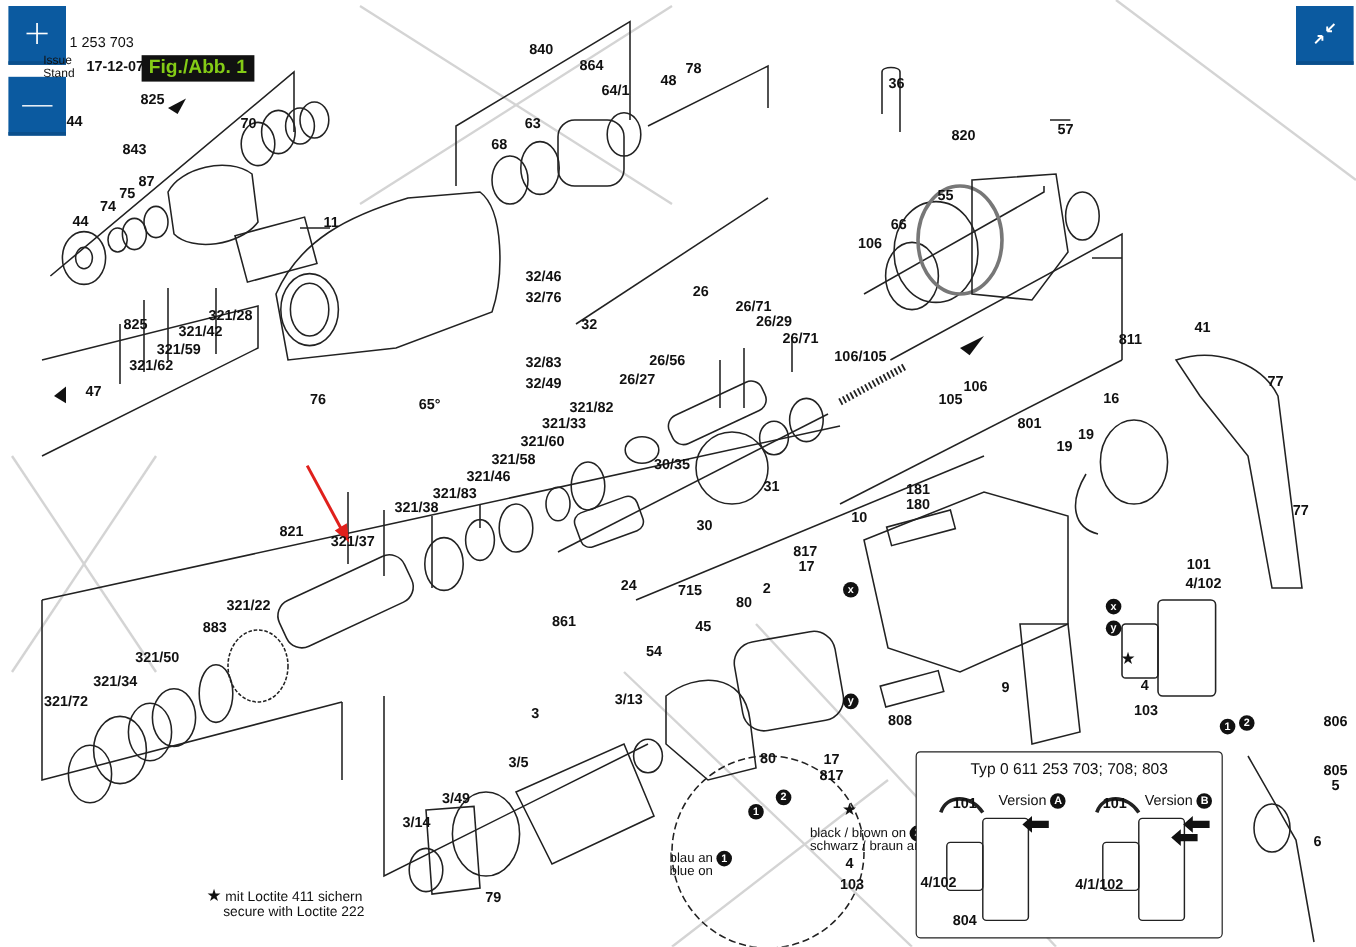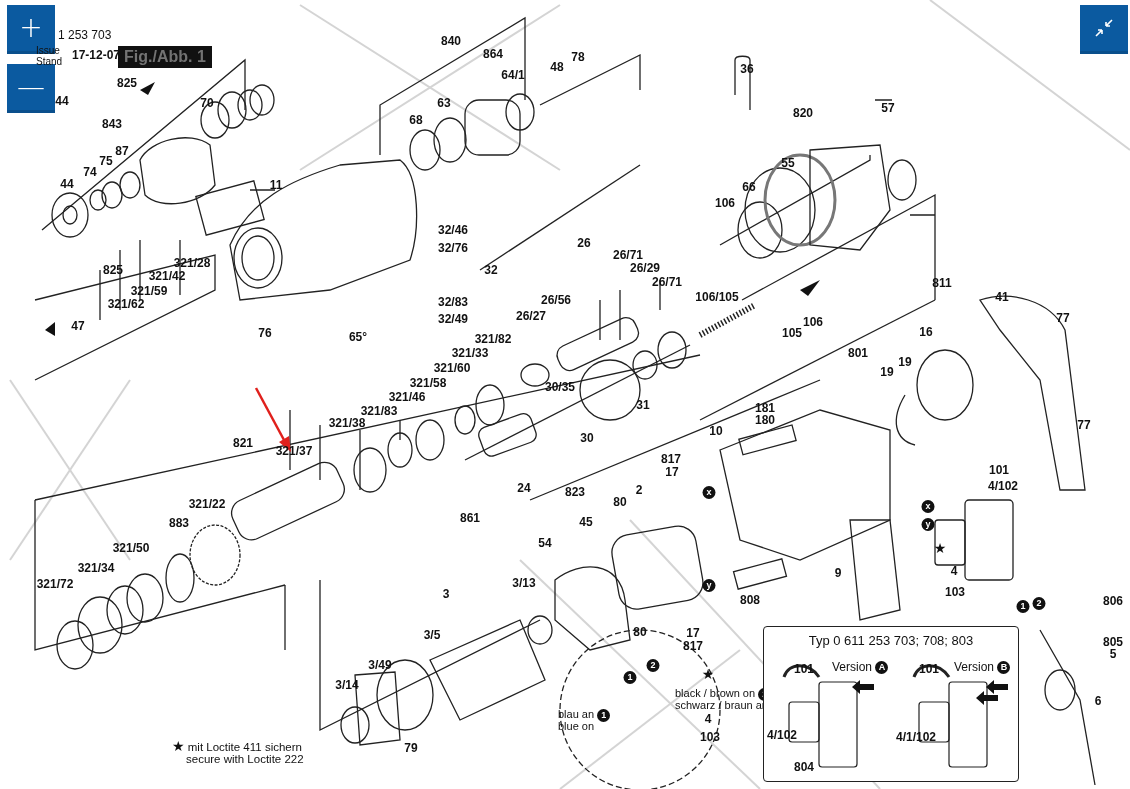--- a/index.html
+++ b/index.html
@@ -8,21 +8,21 @@
   #stage { position:absolute; left:0; top:0; width:1130px; height:789px; }
   svg.diagram { position:absolute; left:0; top:0; width:1130px; height:789px; }
   .lbl { position:absolute; font-weight:bold; font-size:12px; line-height:12px;
          white-space:nowrap; color:#111; transform:translate(-50%,-50%); }
   .zoom-btn { position:absolute; width:48px; height:46px; background:#0b5aa0;
               border-bottom:3px solid #0a4f8c; cursor:pointer; display:flex;
               align-items:center; justify-content:center; color:#fff; }
   .zoom-btn span { font-size:28px; line-height:28px; font-weight:200;
                    font-family:"DejaVu Sans", sans-serif; }
   .hdr { position:absolute; font-size:11px; line-height:11px; }
-  .fig-title { position:absolute; left:118px; top:46px; background:#111; color:#737373;
+  .fig-title { position:absolute; left:118px; top:46px; background:#111; color:#84cc16;
                font-weight:bold; font-size:16px; padding:2px 6px; line-height:18px; }
   .notes { position:absolute; left:36px; top:716px; font-size:11.5px; line-height:11.5px; }
   .notes div { white-space:nowrap; }
   .loctite { position:absolute; left:172px; top:740px; font-size:11.5px; line-height:12px; }
   .inset-box { position:absolute; left:763px; top:626px; width:254px; height:154px;
                border:1.5px solid #222; border-radius:4px; background:#fff; }
   .inset-title { position:absolute; left:0; right:0; top:6px; text-align:center;
                  font-size:13px; }
   .detail-txt { position:absolute; font-size:11px; line-height:11px; white-space:nowrap; }
   .badge { display:inline-block; width:13px; height:13px; border-radius:50%;
@@ -234,21 +234,21 @@
       <div class="lbl" style="left: 379px; top: 411px;">321/83</div>
       <div class="lbl" style="left: 347px; top: 423px;">321/38</div>
       <div class="lbl" style="left: 243px; top: 443px;">821</div>
       <div class="lbl" style="left: 294px; top: 451px;">321/37</div>
       <div class="lbl" style="left: 207px; top: 504px;">321/22</div>
       <div class="lbl" style="left: 173px; top: 523px; padding-left: 12px;">883</div>
       <div class="lbl" style="left: 131px; top: 548px;">321/50</div>
       <div class="lbl" style="left: 96px; top: 568px;">321/34</div>
       <div class="lbl" style="left: 55px; top: 584px;">321/72</div>
       <div class="lbl" style="left: 524px; top: 488px;">24</div>
-      <div class="lbl" style="left: 575px; top: 492px;">823</div>
+      <div class="lbl" style="left: 575px; top: 492px;">715</div>
       <div class="lbl" style="left: 470px; top: 518px;">861</div>
       <div class="lbl" style="left: 545px; top: 543px;">54</div>
       <div class="lbl" style="left: 524px; top: 583px;">3/13</div>
       <div class="lbl" style="left: 446px; top: 594px;">3</div>
       <div class="lbl" style="left: 432px; top: 635px;">3/5</div>
       <div class="lbl" style="left: 380px; top: 665px;">3/49</div>
       <div class="lbl" style="left: 347px; top: 685px;">3/14</div>
       <div class="lbl" style="left: 411px; top: 748px;">79</div>
       <div class="lbl" style="left: 586px; top: 522px;">45</div>
       <div class="lbl" style="left: 620px; top: 502px;">80</div>
@@ -261,21 +261,21 @@
       <div class="lbl" style="left: 716px; top: 431px;">10</div>
       <div class="lbl" style="left: 765px; top: 408px;">181</div>
       <div class="lbl" style="left: 765px; top: 420px;">180</div>
       <div class="lbl" style="left: 750px; top: 600px;">808</div>
       <div class="lbl" style="left: 838px; top: 573px;">9</div>
       <div class="lbl" style="left: 858px; top: 353px;">801</div>
       <div class="lbl" style="left: 942px; top: 283px;">811</div>
       <div class="lbl" style="left: 926px; top: 332px;">16</div>
       <div class="lbl" style="left: 887px; top: 372px;">19</div>
       <div class="lbl" style="left: 905px; top: 362px;">19</div>
-      <div class="lbl" style="left: 1002px; top: 297px;">41</div>
+      <div class="lbl" style="left: 1002px; top: 273px;">41</div>
       <div class="lbl" style="left: 1063px; top: 318px;">77</div>
       <div class="lbl" style="left: 1084px; top: 425px;">77</div>
       <div class="lbl" style="left: 999px; top: 470px;">101</div>
       <div class="lbl" style="left: 1003px; top: 486px;">4/102</div>
       <div class="lbl" style="left: 954px; top: 571px;">4</div>
       <div class="lbl" style="left: 955px; top: 592px;">103</div>
       <div class="lbl" style="left: 1113px; top: 601px;">806</div>
       <div class="lbl" style="left: 1113px; top: 642px;">805</div>
       <div class="lbl" style="left: 1113px; top: 654px;">5</div>
       <div class="lbl" style="left: 1098px; top: 701px;">6</div>

